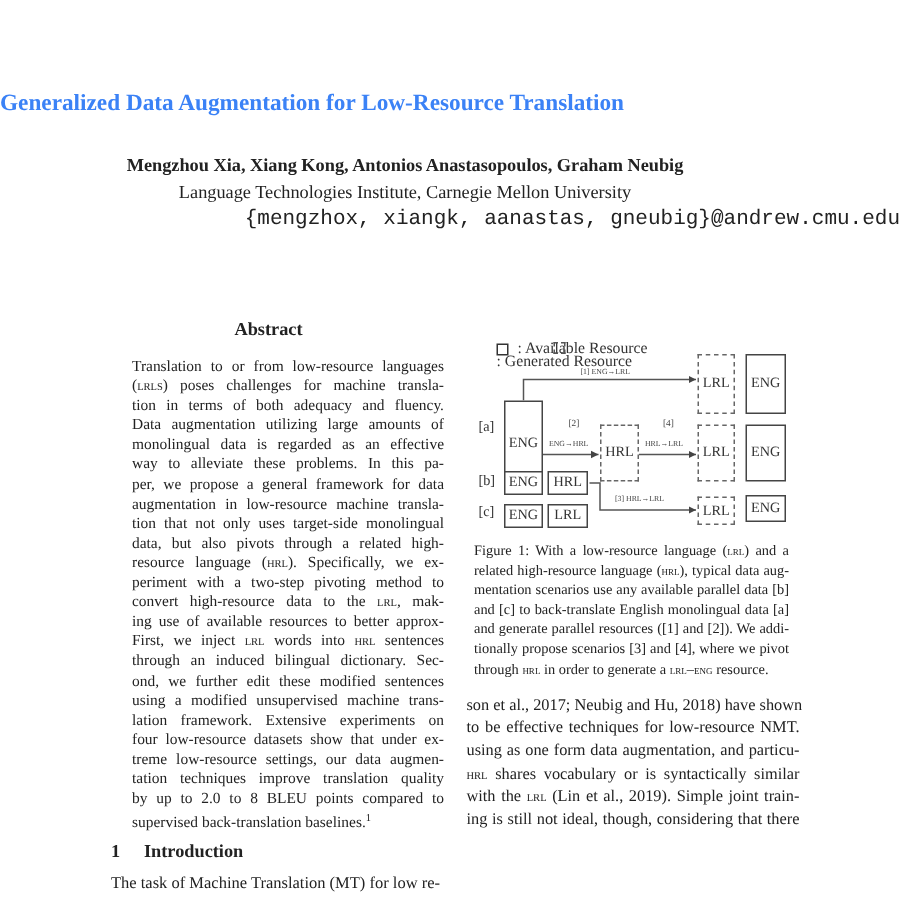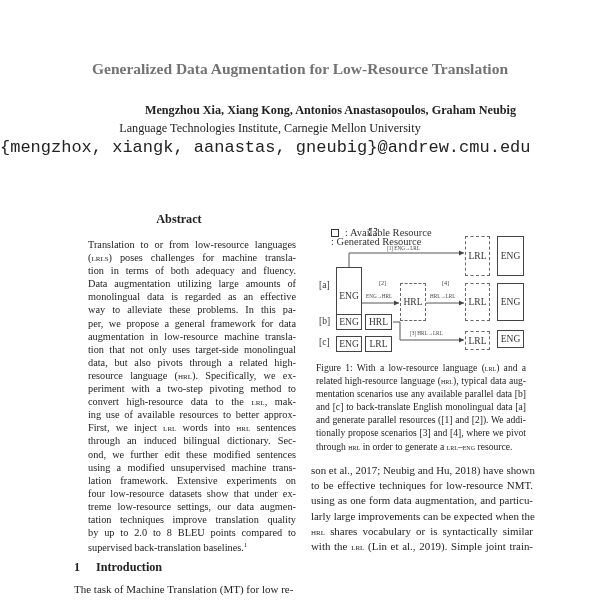--- a/index.html
+++ b/index.html
@@ -1,21 +1,21 @@
 <!DOCTYPE html>
 <html><head>
 <meta charset="utf-8">
 <style>
   html, body { margin: 0; padding: 0; background: #ffffff; }
   body { width: 600px; height: 600px; position: relative; overflow: hidden; font-family: "Liberation Serif", "DejaVu Serif", serif; color: #222; }
   .abs { position: absolute; }
-  #title { left: 0; width: 600px; top: 60px; text-align: center; font-weight: bold; font-size: 15.5px; color: #737373; }
-  #authors { left: 0; width: 516px; top: 103px; text-align: right; font-weight: bold; font-size: 12.2px; }
+  #title { left: 0; width: 600px; top: 60px; font-weight: bold; font-size: 15.5px; color: #3b82f6; }
+  #authors { left: 12px; width: 516px; top: 103px; text-align: center; font-weight: bold; font-size: 12.2px; }
   #affil { left: 0; width: 540px; top: 121px; text-align: center; font-size: 12.2px; }
-  #emails { left: 0; width: 600px; top: 138px; text-align: left; font-family: "Liberation Mono", "DejaVu Sans Mono", monospace; font-size: 17px; }
+  #emails { left: 0; width: 600px; top: 138px; text-align: right; font-family: "Liberation Mono", "DejaVu Sans Mono", monospace; font-size: 14px; }
   #abstract-heading { left: 60px; width: 238px; top: 212px; text-align: center; font-weight: bold; font-size: 12.2px; }
   .para { font-size: 10.3px; line-height: 13.1px; text-align: justify; }
   .para .ln { display: block; white-space: nowrap; text-align: justify; text-align-last: justify; height: 13.1px; }
   .para .ln.last { text-align-last: left; }
   #abstract-body { left: 88px; width: 208px; top: 238px; }
   #intro-heading { left: 74px; top: 560px; font-weight: bold; font-size: 12.2px; }
   #intro-num { display: inline-block; width: 22px; }
   #intro-body { left: 74px; width: 220px; top: 582px; font-size: 11px; line-height: 14px; }
   #caption { left: 316px; width: 210px; top: 361px; font-size: 9.6px; line-height: 13.9px; }
   #right-body { left: 311px; width: 222px; top: 463px; font-size: 10.9px; line-height: 15.2px; }
@@ -136,16 +136,16 @@
     <span class="ln">mentation scenarios use any available parallel data [b]</span>
     <span class="ln">and [c] to back-translate English monolingual data [a]</span>
     <span class="ln">and generate parallel resources ([1] and [2]). We addi-</span>
     <span class="ln">tionally propose scenarios [3] and [4], where we pivot</span>
     <span class="ln last">through <span class="sc">hrl</span> in order to generate a <span class="sc">lrl</span>–<span class="sc">eng</span> resource.</span>
   </div>
 <div id="right-body" class="abs para">
     <span class="ln">son et al., 2017; Neubig and Hu, 2018) have shown</span>
     <span class="ln">to be effective techniques for low-resource NMT.</span>
     <span class="ln">using as one form data augmentation, and particu-</span>
-    <span class="ln">larly large improvements can be expected when the</span>
     <span class="ln"><span class="sc">hrl</span> shares vocabulary or is syntactically similar</span>
     <span class="ln">with the <span class="sc">lrl</span> (Lin et al., 2019). Simple joint train-</span>
+    <span class="ln">ing is still not ideal, though, considering that there</span>
   </div>
 
 </body></html>

